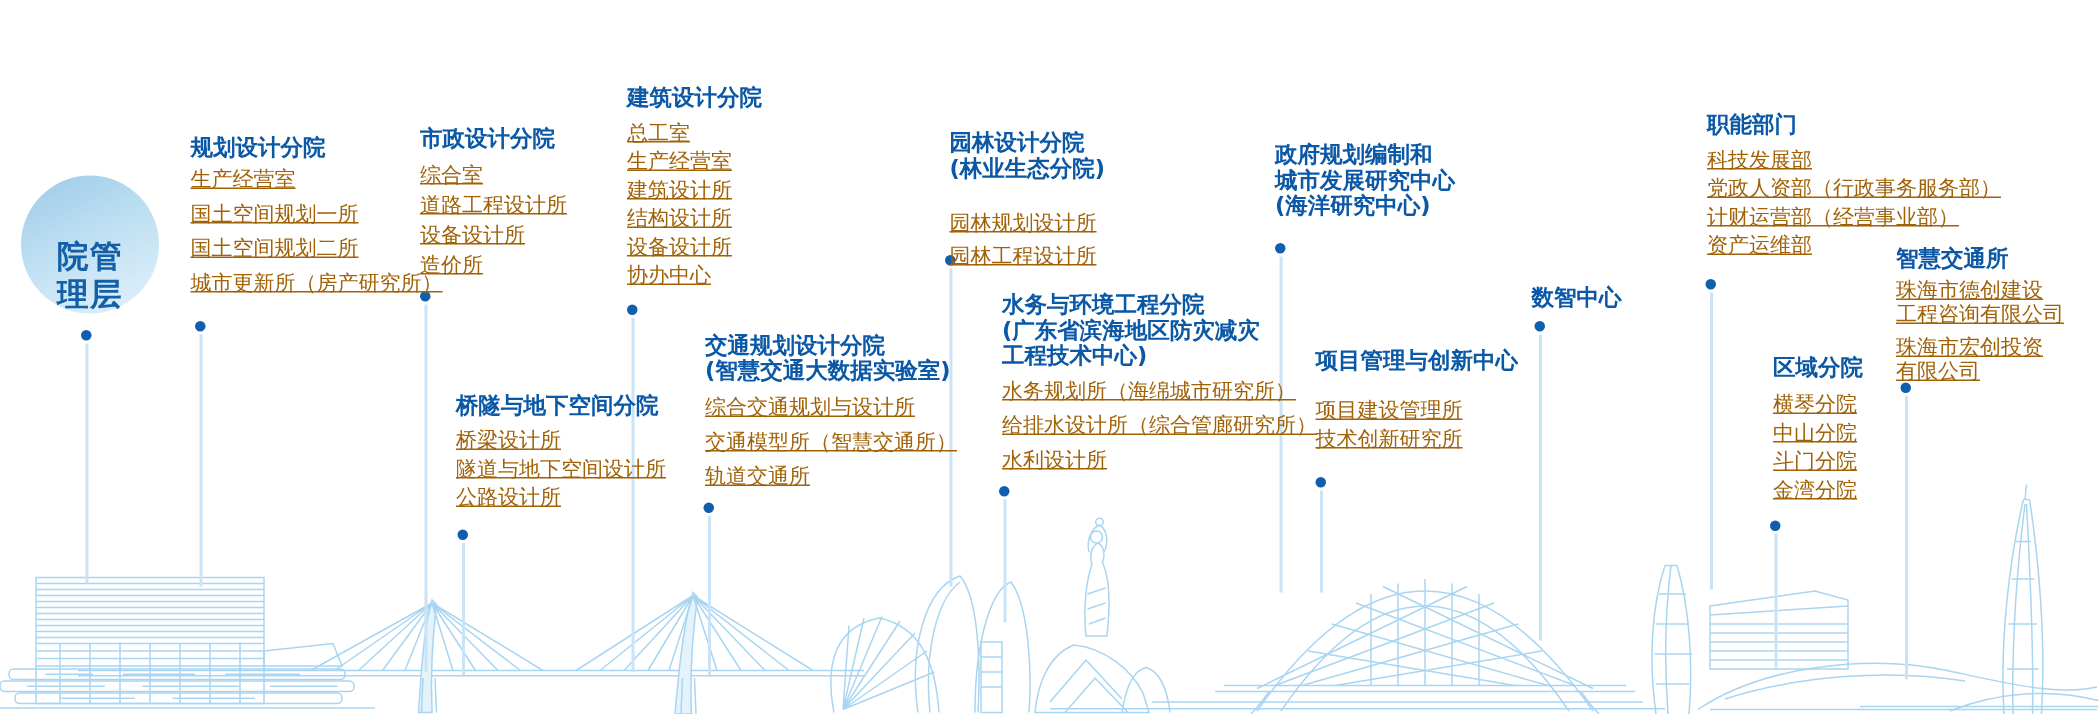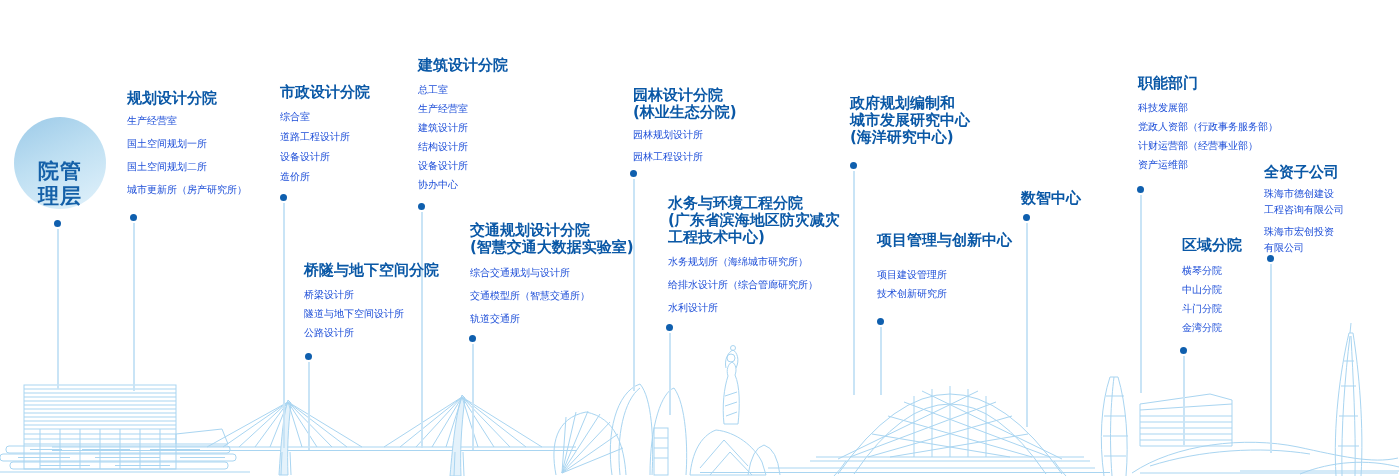--- a/index.html
+++ b/index.html
@@ -16,21 +16,21 @@
   .badge span{
     font-weight:bold;font-size:21px;line-height:25px;color:#1460a8;
     text-align:center;white-space:pre-line;letter-spacing:1px;
   }
   
   .group{position:absolute;z-index:3;}
   .group h3{
     margin:0;font-size:15px;line-height:17px;font-weight:bold;color:#0a58a6;
     white-space:pre-line;
   }
-  .items{margin-top:5px;font-size:10px;color:#1d4ed8;}
+  .items{margin-top:5px;font-size:14px;color:#a16207;text-decoration:underline;}
   .items div{white-space:pre-line;}
   .items.multi div{line-height:16px;margin-bottom:6px;}
   
   .connector{position:absolute;width:8px;z-index:2;display:flex;flex-direction:column;align-items:center;}
   .connector .dot{width:7px;height:7px;border-radius:50%;background:#0f5fae;}
   .connector .vline{width:2px;background:#c9e4f6;margin-top:2px;}
   
   .skyline{position:absolute;left:0;bottom:0;width:1400px;height:200px;z-index:1;}
 </style>
 </head>
@@ -213,21 +213,21 @@
     <div class="items" style="line-height:23px;margin-top:5px">
       <div>综合交通规划与设计所</div>
       <div>交通模型所（智慧交通所）</div>
       <div>轨道交通所</div>
     </div>
   </section>
 
   <section class="group" style="left:633px;top:87px">
     <h3>园林设计分院
 (林业生态分院)</h3>
-    <div class="items" style="line-height:22px;margin-top:3px">
+    <div class="items" style="line-height:22px;margin-top:17px">
       <div>园林规划设计所</div>
       <div>园林工程设计所</div>
     </div>
   </section>
 
   <section class="group" style="left:668px;top:195px">
     <h3>水务与环境工程分院
 (广东省滨海地区防灾减灾
 工程技术中心)</h3>
     <div class="items" style="line-height:23px;margin-top:4px">
@@ -259,21 +259,21 @@
     <h3>职能部门</h3>
     <div class="items" style="line-height:19px;margin-top:6px">
       <div>科技发展部</div>
       <div>党政人资部（行政事务服务部）</div>
       <div>计财运营部（经营事业部）</div>
       <div>资产运维部</div>
     </div>
   </section>
 
   <section class="group" style="left:1264px;top:164px">
-    <h3>全资子公司</h3>
+    <h3>智慧交通所</h3>
     <div class="items multi" style="margin-top:5px">
       <div>珠海市德创建设
 工程咨询有限公司</div>
       <div>珠海市宏创投资
 有限公司</div>
     </div>
   </section>
 
   <section class="group" style="left:1182px;top:237px">
     <h3>区域分院</h3>

